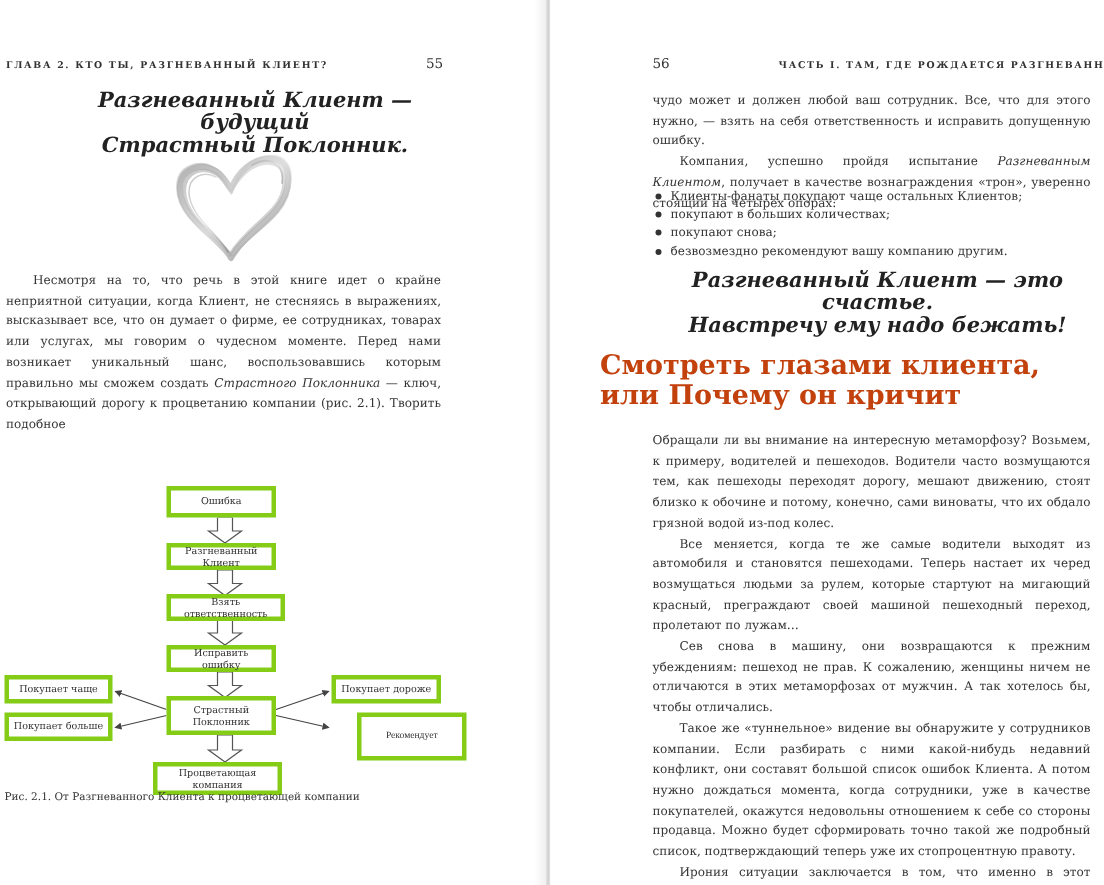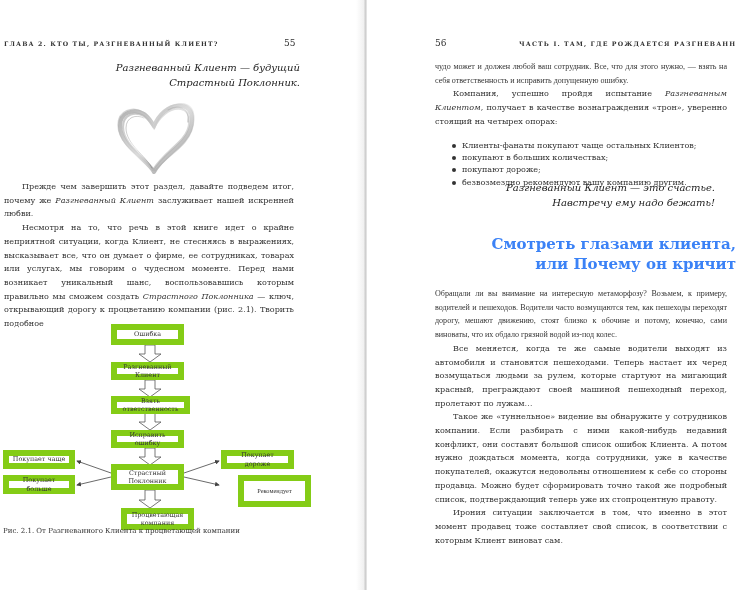--- a/index.html
+++ b/index.html
@@ -12,47 +12,47 @@
     #page-right { left: 367px; width: 369px; }
     .spine { position: absolute; left: 364px; top: 0; width: 3px; height: 590px;
       background: linear-gradient(to right, #e6e6e6, #cfcfcf, #ececec); }
     .spine-shadow { position: absolute; left: 356px; top: 0; width: 8px; height: 590px;
       background: linear-gradient(to right, rgba(255,255,255,0), rgba(225,225,225,0.5)); }
 
     .running-head { position: absolute; top: 40px; font-size: 6.2px; letter-spacing: 1.15px;
       font-weight: bold; text-transform: uppercase; color: #333; white-space: nowrap; }
     .folio { position: absolute; top: 38px; font-size: 9px; color: #333; }
 
-    .callout { position: absolute; text-align: right; font-style: italic; font-weight: normal;
-      font-size: 10px; line-height: 15px; color: #222; }
+    .callout { position: absolute; text-align: center; font-style: italic; font-weight: bold;
+      font-size: 14px; line-height: 15px; color: #222; }
 
     .body-text { position: absolute; font-size: 8.05px; line-height: 13.7px; color: #333;
       text-align: justify; }
     .body-text p { margin: 0; text-indent: 18px; }
-    .body-text p.noindent { text-indent: 0; font-family: Liberation Serif, serif; }
+    .body-text p.noindent { text-indent: 0; }
     .body-text i { font-style: italic; }
 
     .heart { position: absolute; left: 108px; top: 98px; width: 92px; height: 78px; }
 
     .flow { position: absolute; left: 0; top: 320px; width: 364px; height: 200px; }
-    .fbox { position: absolute; border: 6px solid #84cc16; background: #fff; font-size: 6.4px;
+    .fbox { position: absolute; border: 3px solid #84cc16; background: #fff; font-size: 6.4px;
       line-height: 8.5px; text-align: center; color: #333; display: flex; align-items: center;
       justify-content: center; box-sizing: border-box; padding: 0 2px; }
 
     .caption { position: absolute; left: 3px; top: 527px; font-size: 7px; color: #333; white-space: nowrap; }
     .caption b { font-weight: normal; }
 
     .bullets { position: absolute; left: 436px; top: 124px; font-size: 8.05px; line-height: 12.2px; color: #333;
-      margin: 16px; padding: 0; list-style: none; }
+      margin: 1px; padding: 0; list-style: none; }
     .bullets li { position: relative; padding-left: 10px; }
     .bullets li::before { content: ""; position: absolute; left: 0; top: 4px; width: 4px; height: 4px;
       border-radius: 50%; background: #333; }
 
-    .section-title { position: absolute; left: 367px; width: 369px; top: 234px; text-align: right;
-      font-size: 15px; line-height: 20px; font-weight: bold; color: #3b82f6; }
+    .section-title { position: absolute; left: 367px; width: 369px; top: 234px; text-align: left;
+      font-size: 18px; line-height: 20px; font-weight: bold; color: #c2410c; }
   </style>
 </head>
 <body>
 
 <div class="page" id="page-left">
   <div class="running-head" style="left:4px;">Глава 2. Кто ты, Разгневанный Клиент?</div>
   <div class="folio" style="left:284px;">55</div>
 
   <div class="callout" style="left:40px; width:260px; top:60px;">
     <div>Разгневанный Клиент — будущий</div>
@@ -70,21 +70,20 @@
     <g fill="none" stroke="url(#hg)" stroke-linecap="round">
       <path d="M46 74 C40 62 12 48 12 28 C12 14 26 10 36 16 C42 20 44 26 46 28 C50 18 60 6 74 8 C88 10 86 30 76 42 C68 52 54 60 46 74" stroke-width="4" opacity="0.8"></path>
       <path d="M45 72 C38 60 15 47 15 29 C15 16 27 13 36 18 C41 21 44 27 46 30 C51 20 61 9 73 11 C85 13 83 31 74 41 C66 50 53 59 45 72" stroke-width="2.2" opacity="0.6"></path>
       <path d="M47 73 C41 63 10 50 10 27 C10 12 25 8 35 14 C43 19 45 25 47 27 C52 16 62 4 76 6 C90 9 88 31 77 44 C70 53 56 61 47 73" stroke-width="1.3" opacity="0.5"></path>
       <path d="M44 70 C38 58 18 46 18 30 C18 19 28 16 36 20" stroke-width="1" opacity="0.6"></path>
       <path d="M60 12 C70 6 82 10 80 24" stroke-width="1.2" opacity="0.5"></path>
     </g>
   </svg>
 
   <div class="body-text" style="left:4px; width:290px; top:180px;">
-    <p><span>Прежде чем завершить этот раздел, давайте подведем итог, почему же </span><i>Разгневанный Клиент</i><span> заслуживает нашей искренней любви.</span></p>
     <p><span>Несмотря на то, что речь в этой книге идет о крайне неприятной ситуации, когда Клиент, не стесняясь в выражениях, высказывает все, что он думает о фирме, ее сотрудниках, товарах или услугах, мы говорим о чудесном моменте. Перед нами возникает уникальный шанс, воспользовавшись которым правильно мы сможем создать </span><i>Страстного Поклонника</i><span> — ключ, открывающий дорогу к процветанию компании (рис. 2.1). Творить подобное</span></p>
   </div>
 
   <div class="flow">
     <svg width="364" height="200" style="position:absolute;left:0;top:0;">
       <defs>
         <marker id="ah" markerWidth="6" markerHeight="6" refX="5" refY="3" orient="auto">
           <path d="M0,0 L6,3 L0,6 z" fill="#444"></path>
         </marker>
       </defs>
@@ -100,21 +99,21 @@
         <line x1="111" y1="157" x2="77" y2="165" marker-end="url(#ah)"></line>
         <line x1="184" y1="153" x2="219" y2="141" marker-end="url(#ah)"></line>
         <line x1="184" y1="157" x2="219" y2="165" marker-end="url(#ah)"></line>
       </g>
     </svg>
     <div class="fbox" style="left:111px; top:4px; width:73px; height:21px;">Ошибка</div>
     <div class="fbox" style="left:111px; top:42px; width:73px; height:18px;">Разгневанный Клиент</div>
     <div class="fbox" style="left:111px; top:76px; width:79px; height:18px;">Взять ответственность</div>
     <div class="fbox" style="left:111px; top:110px; width:73px; height:18px;">Исправить ошибку</div>
     <div class="fbox" style="left:111px; top:144px; width:73px; height:26px;">Страстный Поклонник</div>
-    <div class="fbox" style="left:121px; top:188px; width:73px; height:22px;">Процветающая компания</div>
+    <div class="fbox" style="left:102px; top:188px; width:86px; height:22px;">Процветающая компания</div>
     <div class="fbox" style="left:3px; top:130px; width:72px; height:19px;">Покупает чаще</div>
     <div class="fbox" style="left:3px; top:155px; width:72px; height:19px;">Покупает больше</div>
     <div class="fbox" style="left:221px; top:130px; width:73px; height:19px;text-align:center;">Покупает дороже</div>
     <div class="fbox" style="left:238px; top:155px; width:73px; height:32px;font-family:Liberation Serif, serif;">Рекомендует</div>
   </div>
 
   <div class="caption"><b>Рис. 2.1.</b><span> От Разгневанного Клиента к процветающей компании</span></div>
 </div>
 
 <div class="spine-shadow"></div>
@@ -126,32 +125,33 @@
 <div class="running-head" style="left:519px;">Часть I. Там, где рождается Разгневанный Клиент</div>
 
 <div class="body-text" style="left:435px; width:292px; top:60px;">
   <p class="noindent"><span>чудо может и должен любой ваш сотрудник. Все, что для этого нужно, — взять на себя ответственность и исправить допущенную ошибку.</span></p>
   <p><span>Компания, успешно пройдя испытание </span><i>Разгневанным Клиентом</i><span>, получает в качестве вознаграждения «трон», уверенно стоящий на четырех опорах:</span></p>
 </div>
 
 <ul class="bullets">
   <li>Клиенты-фанаты покупают чаще остальных Клиентов;</li>
   <li>покупают в больших количествах;</li>
-  <li>покупают дороже;</li>
+  <li>покупают снова;</li>
   <li>безвозмездно рекомендуют вашу компанию другим.</li>
 </ul>
 
 <div class="callout" style="left:455px; width:260px; top:180px;">
   <div>Разгневанный Клиент — это счастье.</div>
   <div>Навстречу ему надо бежать!</div>
 </div>
 
 <div class="section-title" style="left:400px; width:336px;">
   <div>Смотреть глазами клиента,</div>
   <div>или Почему он кричит</div>
 </div>
 
 <div class="body-text" style="left:435px; width:292px; top:287px;">
   <p class="noindent">Обращали ли вы внимание на интересную метаморфозу? Возьмем, к примеру, водителей и пешеходов. Водители часто возмущаются тем, как пешеходы переходят дорогу, мешают движению, стоят близко к обочине и потому, конечно, сами виноваты, что их обдало грязной водой из-под колес.</p>
   <p>Все меняется, когда те же самые водители выходят из автомобиля и становятся пешеходами. Теперь настает их черед возмущаться людьми за рулем, которые стартуют на мигающий красный, преграждают своей машиной пешеходный переход, пролетают по лужам…</p>
+  <p>Сев снова в машину, они возвращаются к прежним убеждениям: пешеход не прав. К сожалению, женщины ничем не отличаются в этих метаморфозах от мужчин. А так хотелось бы, чтобы отличались.</p>
   <p>Такое же «туннельное» видение вы обнаружите у сотрудников компании. Если разбирать с ними какой-нибудь недавний конфликт, они составят большой список ошибок Клиента. А потом нужно дождаться момента, когда сотрудники, уже в качестве покупателей, окажутся недовольны отношением к себе со стороны продавца. Можно будет сформировать точно такой же подробный список, подтверждающий теперь уже их стопроцентную правоту.</p>
   <p>Ирония ситуации заключается в том, что именно в этот момент продавец тоже составляет свой список, в соответствии с которым Клиент виноват сам.</p>
 </div>
 
 </body></html>

